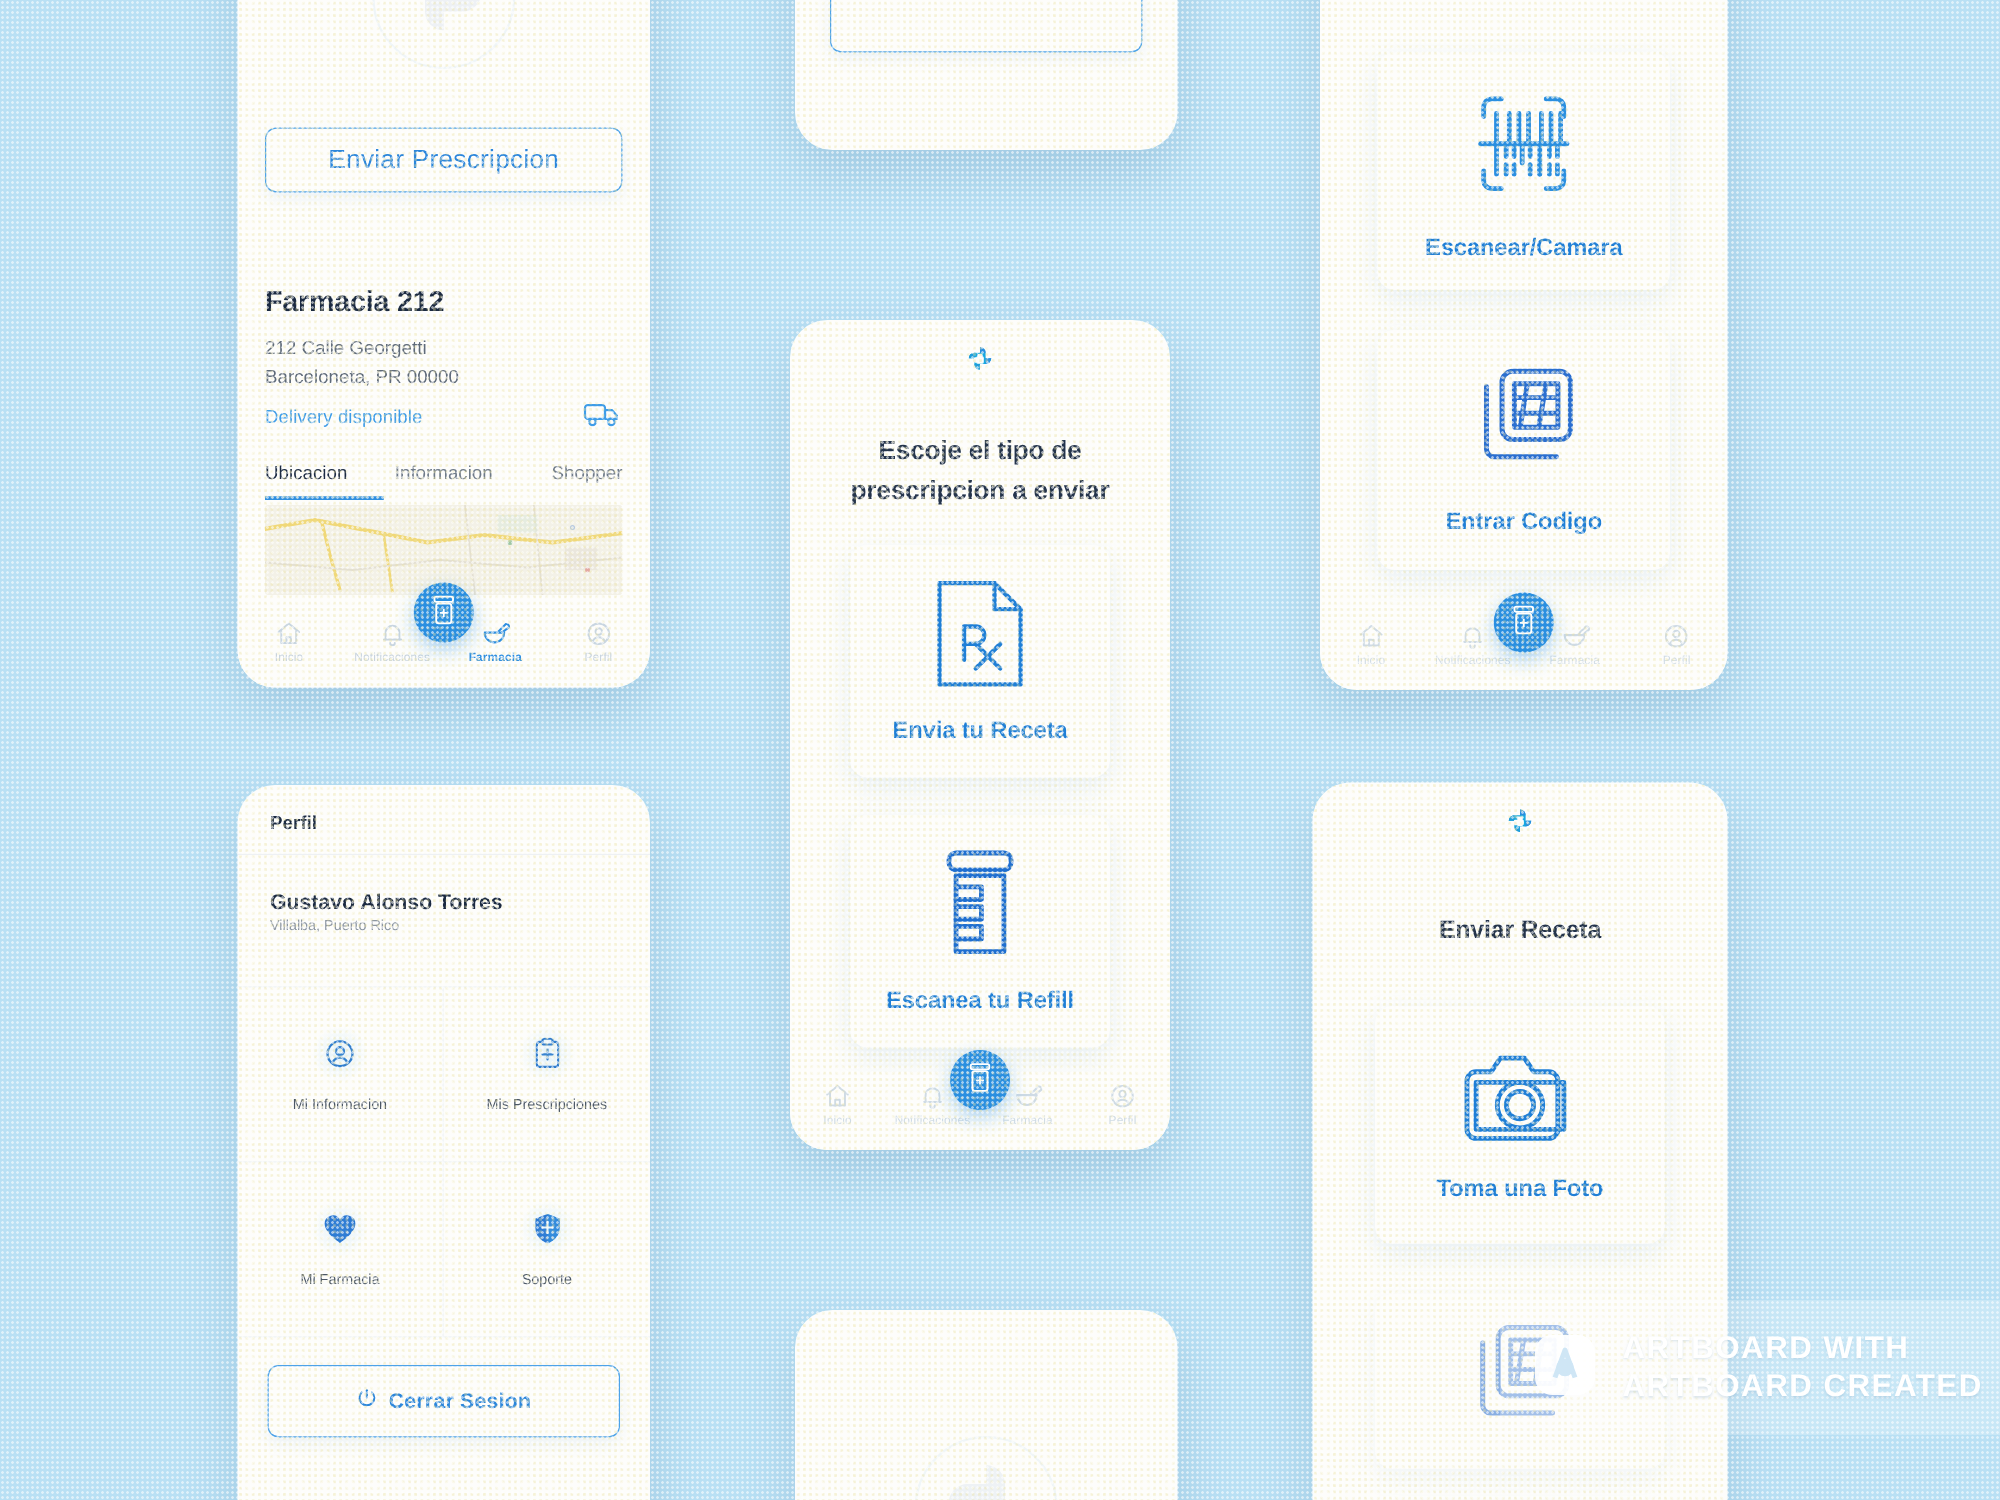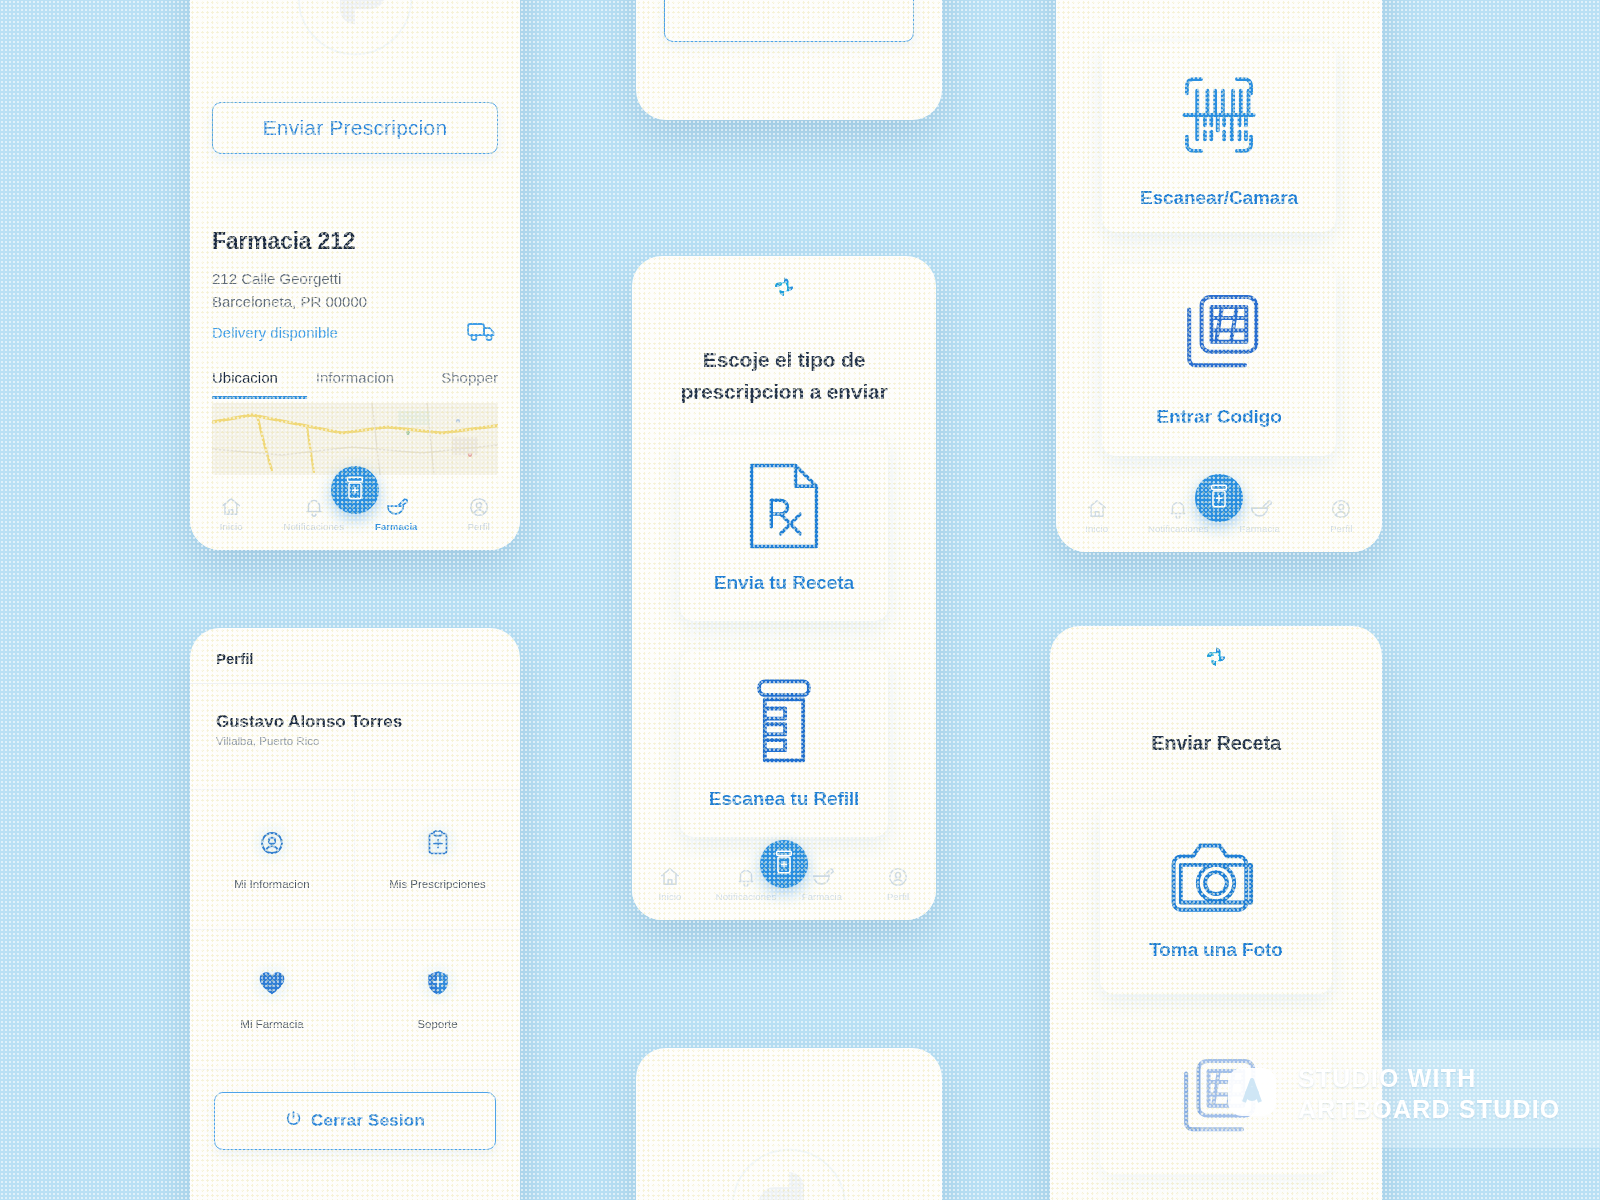--- a/index.html
+++ b/index.html
@@ -643,16 +643,16 @@
 
 <div id="artboard-watermark">
   <span>
     <svg width="60" height="60" viewBox="0 0 60 60">
       <rect x="6" y="6" width="48" height="48" rx="14" fill="#ffffff" opacity=".92"></rect>
       <path d="M22 40 30 18l8 22" fill="none" stroke="#cfe6f5" stroke-width="4" stroke-linejoin="round"></path>
       <circle cx="30" cy="32" r="7" fill="#cfe6f5"></circle>
     </svg>
   </span>
   <span class="wm-text">
-    <span>STUDIO WITH</span><br>
-    <span>ARTBOARD STUDIO</span>
+    <span>ARTBOARD WITH</span><br>
+    <span>ARTBOARD CREATED</span>
   </span>
 </div>
 
 </body></html>

